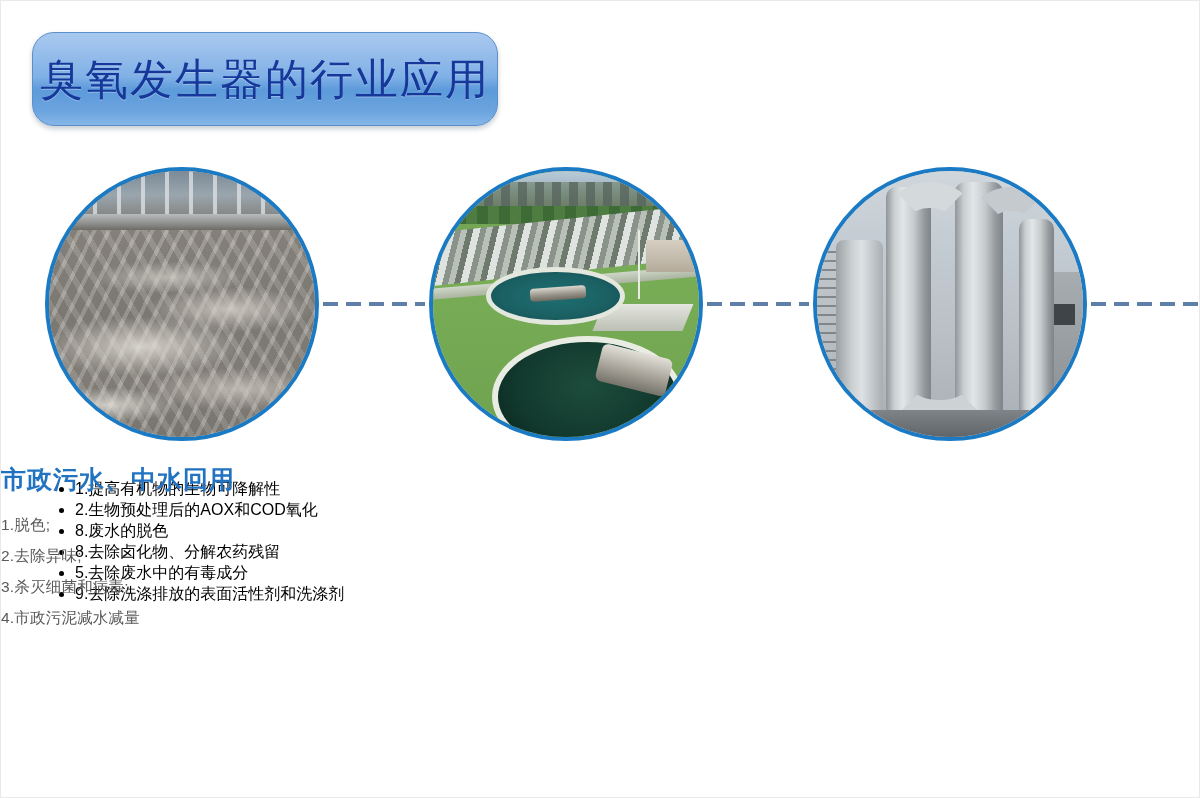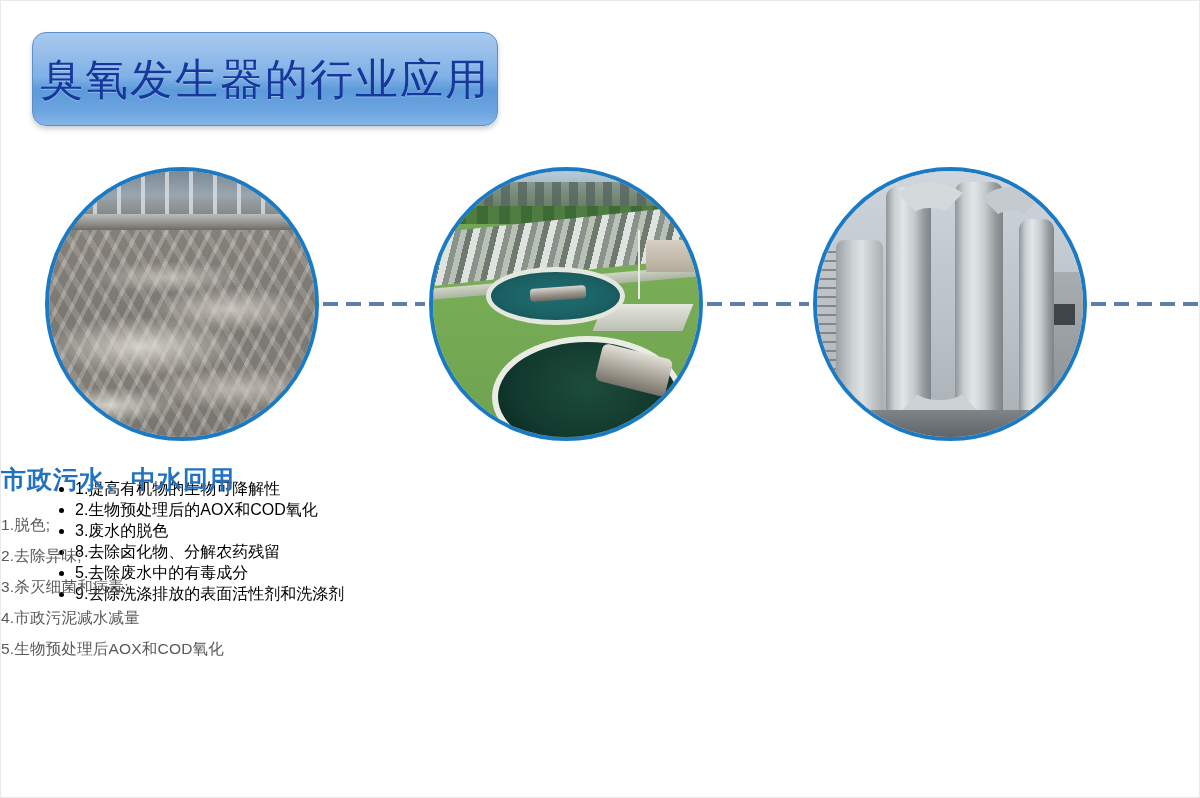--- a/index.html
+++ b/index.html
@@ -25,21 +25,21 @@
     overflow: hidden;
   }
 
   
   .title-banner {
     position: absolute;
     left: 31px;
     top: 31px;
     width: 466px;
     height: 94px;
-    border-radius: 14px;
+    border-radius: 22px;
     background: linear-gradient(to bottom,
         #a8c9ef 0%,
         #9cc1ec 16%,
         #7fb0e6 48%,
         #5d9ada 62%,
         #6ba4df 85%,
         #86b6e7 100%);
     border: 1px solid #5b8fc9;
     box-shadow: 0 3px 5px rgba(120,130,145,0.40);
     display: flex;
@@ -346,34 +346,33 @@
       <div class="bend2"></div>
       <div class="bendb"></div>
       <div class="base"></div>
     </div>
   </div>
 
   <div class="column col-1">
     <ul class="col-list">
       <li>1.提高有机物的生物可降解性</li>
       <li>2.生物预处理后的AOX和COD氧化</li>
-      <li>3.废水的脱色</li>
+      <li>8.废水的脱色</li>
       <li>8.去除卤化物、分解农药残留</li>
       <li>5.去除废水中的有毒成分</li>
       <li>9.去除洗涤排放的表面活性剂和洗涤剂</li>
     </ul>
   </div>
 
   <div class="column col-2">
     <div class="col-head">市政污水、中水回用</div>
     <ul class="col-list">
       <li>1.脱色;</li>
       <li>2.去除异味;</li>
       <li>3.杀灭细菌和病毒;</li>
       <li>4.市政污泥减水减量</li>
-      <li>5.生物预处理后AOX和COD氧化</li>
     </ul>
   </div>
 
   <div class="column col-3">
   </div>
 
 </div>
 
 </body></html>

